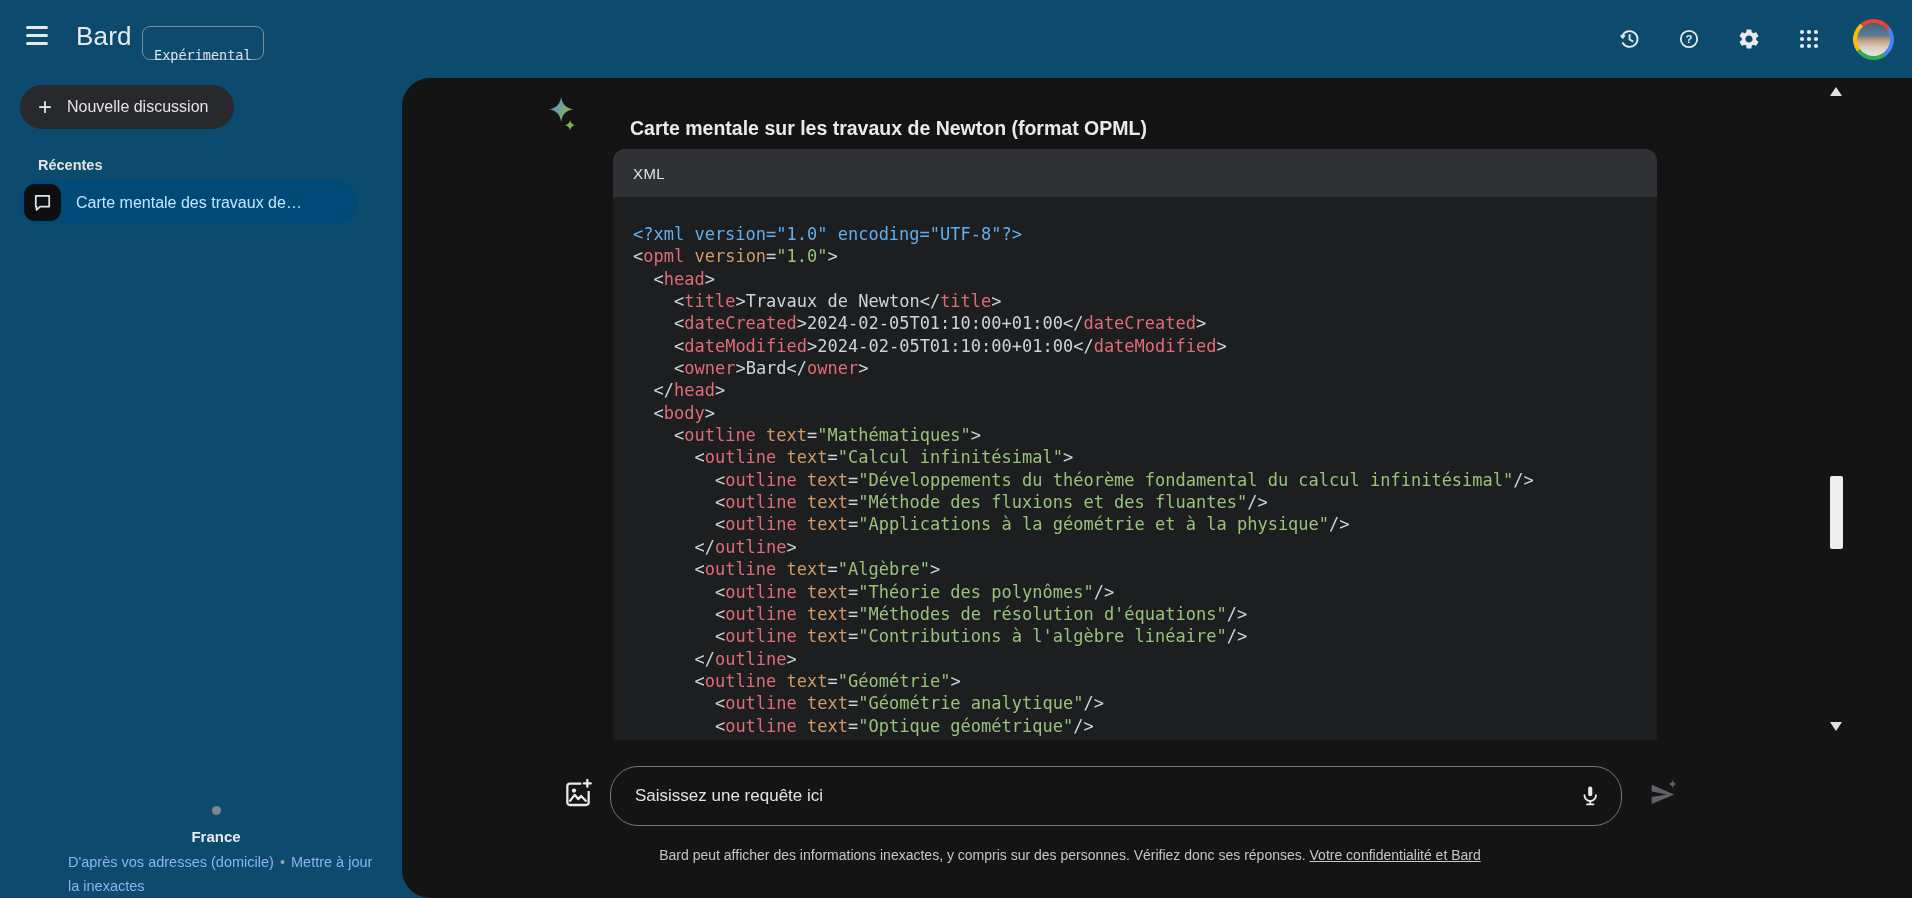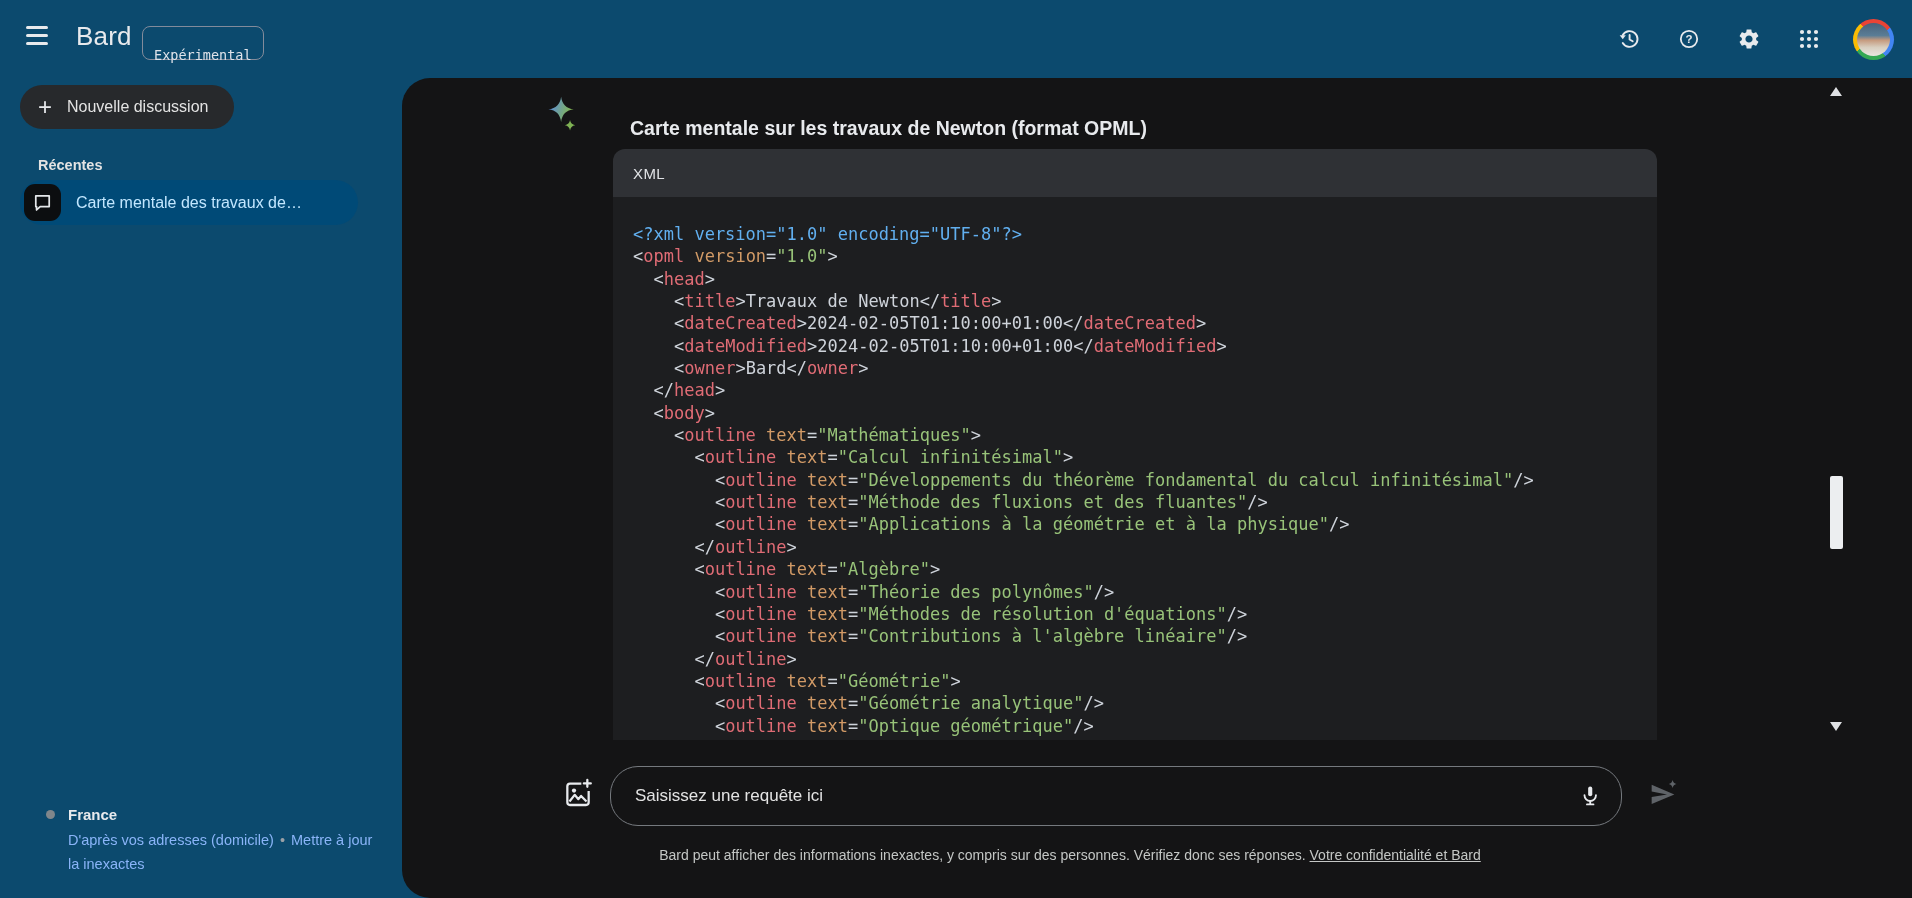--- a/index.html
+++ b/index.html
@@ -40,21 +40,21 @@
   .chat-item{
     position:absolute;left:20px;top:180px;width:338px;height:45px;border-radius:22.5px;
     background:var(--selected-bg,#004a77);display:flex;align-items:center;cursor:pointer;
   }
   .chat-ic-box{
     width:37px;height:37px;border-radius:11px;background:#0c0e10;margin-left:4px;
     display:flex;align-items:center;justify-content:center;flex:0 0 auto;
   }
   .chat-item .lbl{margin-left:15px;font-size:16px;color:var(--selected-fg,#c2e7ff);white-space:nowrap;}
   .location{position:absolute;left:46px;top:806px;width:340px;}
-  .loc-row{display:flex;align-items:center;gap:13px;}
+  .loc-row{display:flex;align-items:center;gap:13px;flex-direction:column;}
   .loc-dot{width:9px;height:9px;border-radius:50%;background:#80868b;}
   .loc-country{font-size:15px;font-weight:bold;color:#e8eaed;}
   .loc-details{margin:5px 0 0 22px;font-size:14.5px;line-height:24px;color:var(--accent,#8ab4f8);}
   .loc-sep{color:#9aa0a6;padding:0 2px;}
   .loc-link{cursor:pointer;}
   
   .panel{
     position:absolute;left:402px;top:78px;right:0;bottom:0;
     background:#141415;border-radius:28px 0 0 28px;
   }

